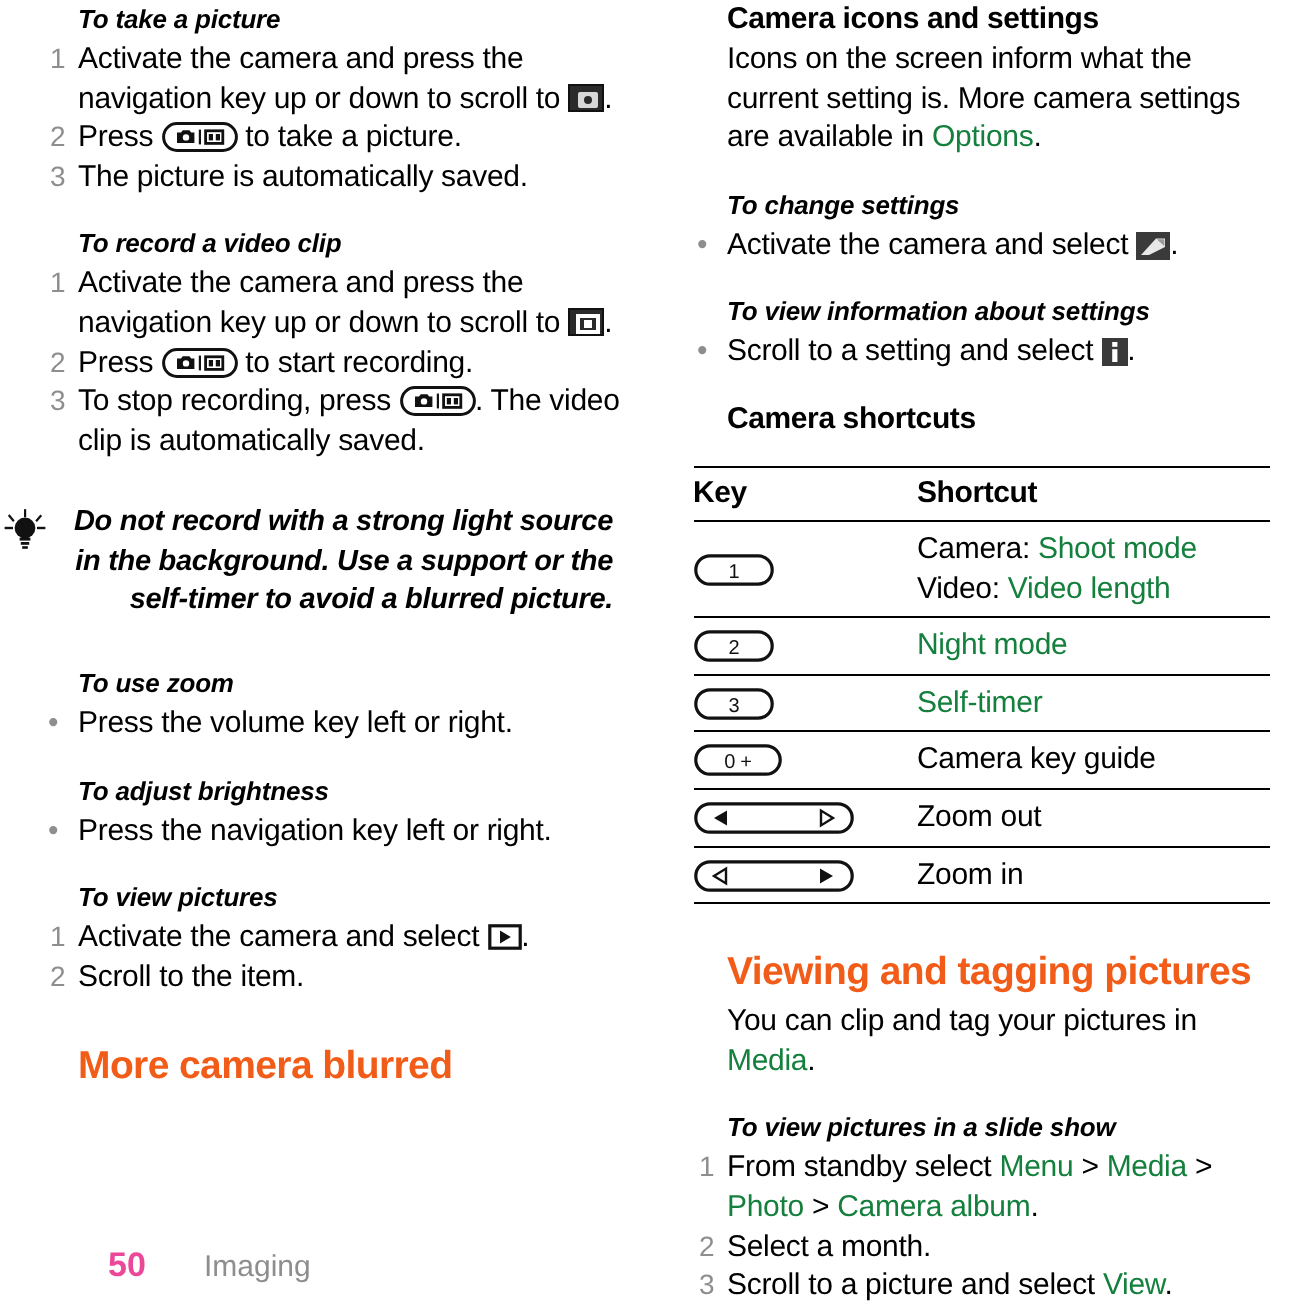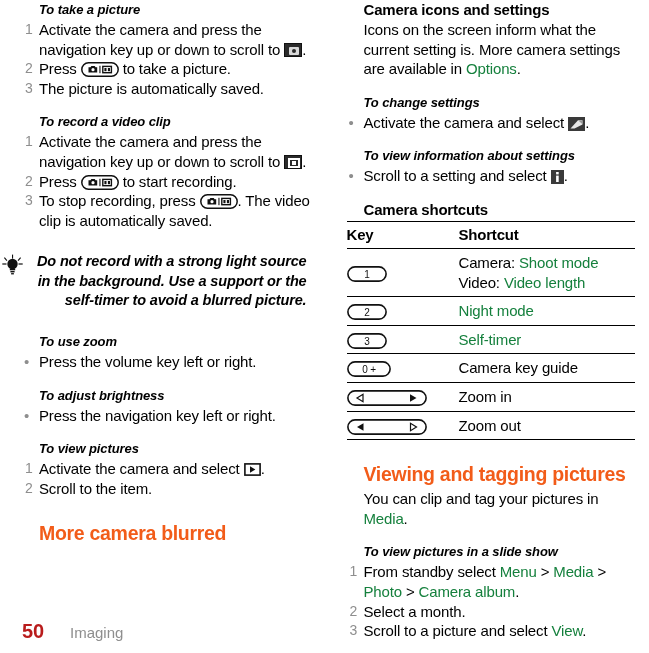--- a/index.html
+++ b/index.html
@@ -195,21 +195,21 @@
   .icn-info {
     width: 13px;
     height: 14px;
     vertical-align: -3px;
   }
 
   
   table.shortcuts {
     border-collapse: collapse;
     width: 100%;
-    margin-top: 2px;
+    margin-top: 14px;
   }
   table.shortcuts th {
     font-size: 15px;
     font-weight: bold;
     text-align: left;
     padding: 4px 0 5px 0;
     letter-spacing: -0.2px;
   }
   table.shortcuts td {
     font-size: 15px;
@@ -225,24 +225,25 @@
 
   
   .footer {
     position: absolute;
     left: 22px;
     bottom: 10px;
     display: flex;
     align-items: baseline;
   }
   .footer .pnum {
-    font-size: 20px;
+    font-size: 17px;
     font-weight: bold;
-    color: #b91c1c;
+    color: #ec4899;
     width: 48px;
+    margin-left: 32px;
   }
   .footer .psec {
     font-size: 15px;
     color: #8e8e8e;
   }
 </style>
 </head>
 <body>
 
 <div class="page">
@@ -474,36 +475,36 @@
                   <text x="22" y="12" font-family="Liberation Sans, sans-serif" font-size="10" text-anchor="middle" fill="#111">0 +</text>
                 </svg>
           </td>
           <td>Camera key guide</td>
         </tr>
 
         <tr class="row">
           <td>
             <svg class="keycap" width="80" height="16" viewBox="0 0 80 16">
                   <rect x="0.9" y="0.9" width="78.2" height="14.2" rx="7.1" ry="7.1" fill="#fff" stroke="#111" stroke-width="1.6"></rect>
+                  <path d="M16.5 4.3 L16.5 11.7 L10 8 Z" fill="#111"></path>
+                  <path d="M63.5 4.3 L63.5 11.7 L69.5 8 Z" fill="#fff" stroke="#111" stroke-width="1.2"></path>
+                </svg>
+          </td>
+          <td>Zoom out</td>
+        </tr>
+
+        <tr class="row">
+          <td>
+            <svg class="keycap" width="80" height="16" viewBox="0 0 80 16">
+                  <rect x="0.9" y="0.9" width="78.2" height="14.2" rx="7.1" ry="7.1" fill="#fff" stroke="#111" stroke-width="1.6"></rect>
                   <path d="M16 4.3 L16 11.7 L10 8 Z" fill="#fff" stroke="#111" stroke-width="1.2"></path>
                   <path d="M63 4.3 L63 11.7 L69.5 8 Z" fill="#111"></path>
                 </svg>
           </td>
           <td>Zoom in</td>
-        </tr>
-
-        <tr class="row">
-          <td>
-            <svg class="keycap" width="80" height="16" viewBox="0 0 80 16">
-                  <rect x="0.9" y="0.9" width="78.2" height="14.2" rx="7.1" ry="7.1" fill="#fff" stroke="#111" stroke-width="1.6"></rect>
-                  <path d="M16.5 4.3 L16.5 11.7 L10 8 Z" fill="#111"></path>
-                  <path d="M63.5 4.3 L63.5 11.7 L69.5 8 Z" fill="#fff" stroke="#111" stroke-width="1.2"></path>
-                </svg>
-          </td>
-          <td>Zoom out</td>
         </tr>
       </tbody>
         </table>
 
       <div class="gap-lg"></div>
 
       <div class="indent">
         <div class="h-chapter">Viewing and tagging pictures</div>
         <div class="body-p"><span>You can clip and tag your pictures in </span><span class="ref">Media</span><span>.</span></div>
       </div>

